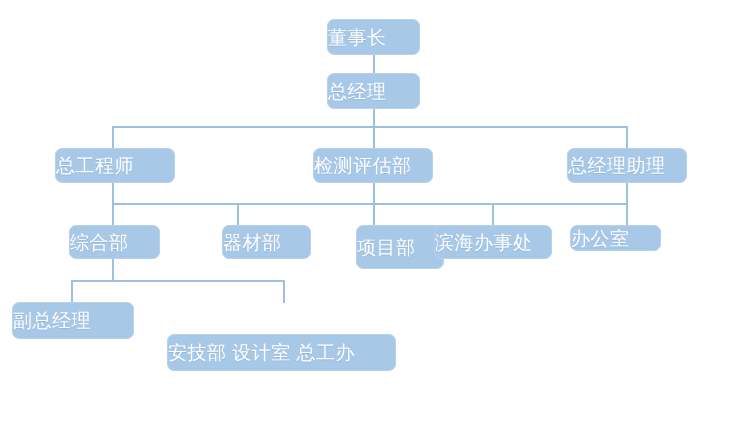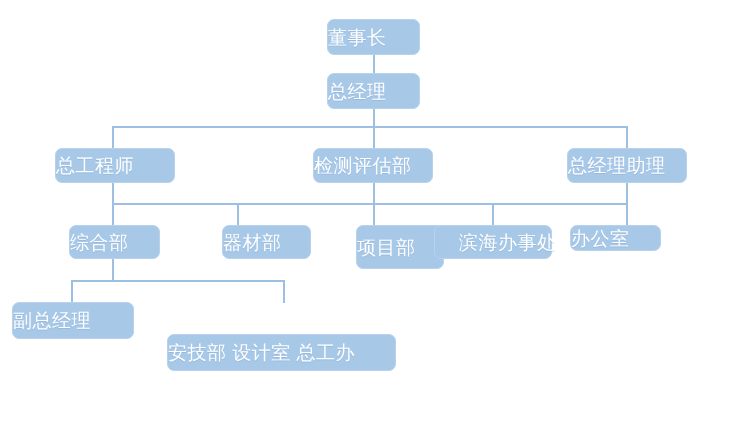--- a/index.html
+++ b/index.html
@@ -102,21 +102,21 @@
   </div>
 
   <div class="node" style="left:194px; top:225px; width:89px; height:34px;margin-left:28px;">
     <span class="node-label">器材部</span>
   </div>
 
   <div class="node" style="left:322px; top:225px; width:88px; height:44px;margin-left:34px;">
     <span class="node-label">项目部</span>
   </div>
 
-  <div class="node" style="left:434px; top:225px; width:118px; height:34px;padding-left:24px;">
+  <div class="node" style="left:434px; top:225px; width:118px; height:34px;">
     <span class="node-label">滨海办事处</span>
   </div>
 
   <div class="node" style="left:570px; top:225px; width:91px; height:26px;">
     <span class="node-label">办公室</span>
   </div>
 
   <div class="node" style="left:12px; top:302px; width:122px; height:37px;">
     <span class="node-label">副总经理</span>
   </div>

